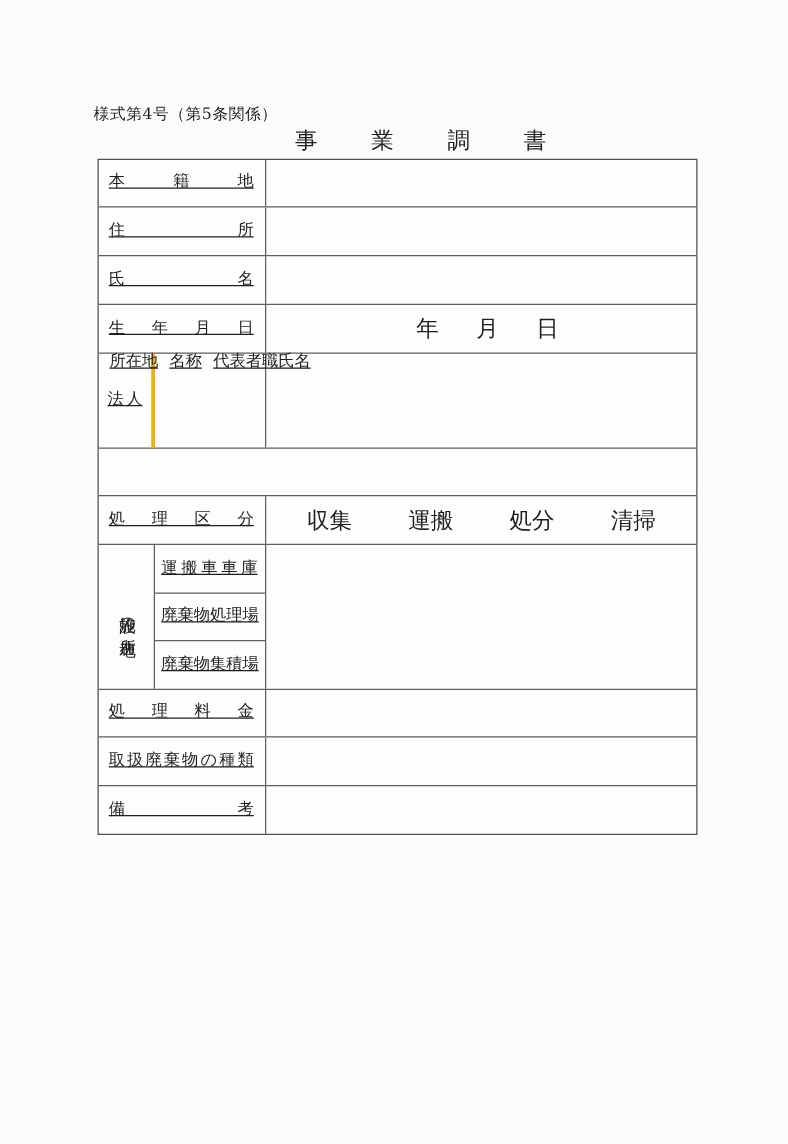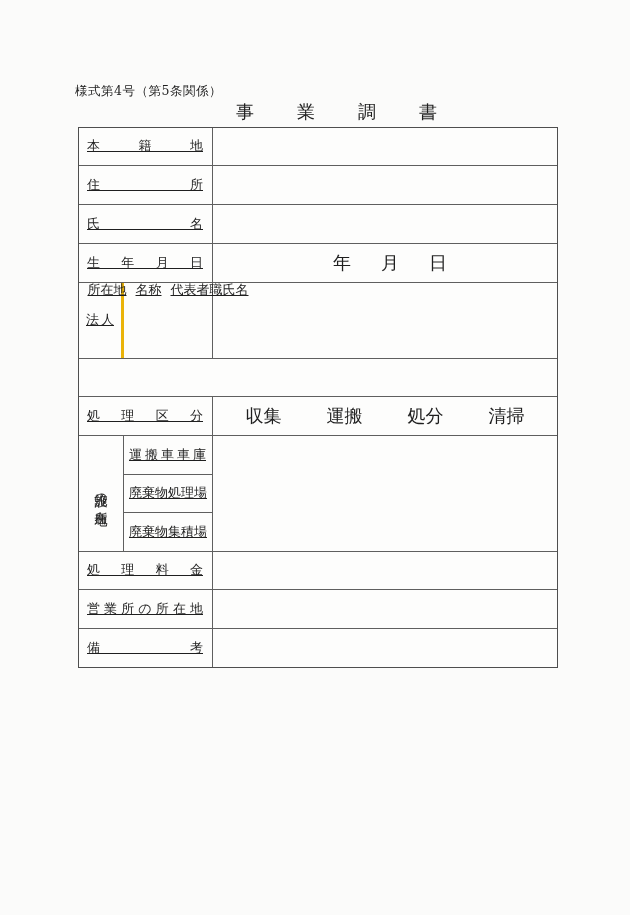--- a/index.html
+++ b/index.html
@@ -182,21 +182,21 @@
 
     <div class="row h38">
       <div class="c-label">
         <div class="jtext">処理料金</div>
       </div>
       <div class="c-value"></div>
     </div>
 
     <div class="row h39">
       <div class="c-label">
-        <div class="jtext">営業所の所在地</div>
+        <div class="jtext">取扱廃棄物の種類</div>
       </div>
       <div class="c-value"></div>
     </div>
 
     <div class="row h38">
       <div class="c-label">
         <div class="jtext">備考</div>
       </div>
       <div class="c-value"></div>
     </div>

